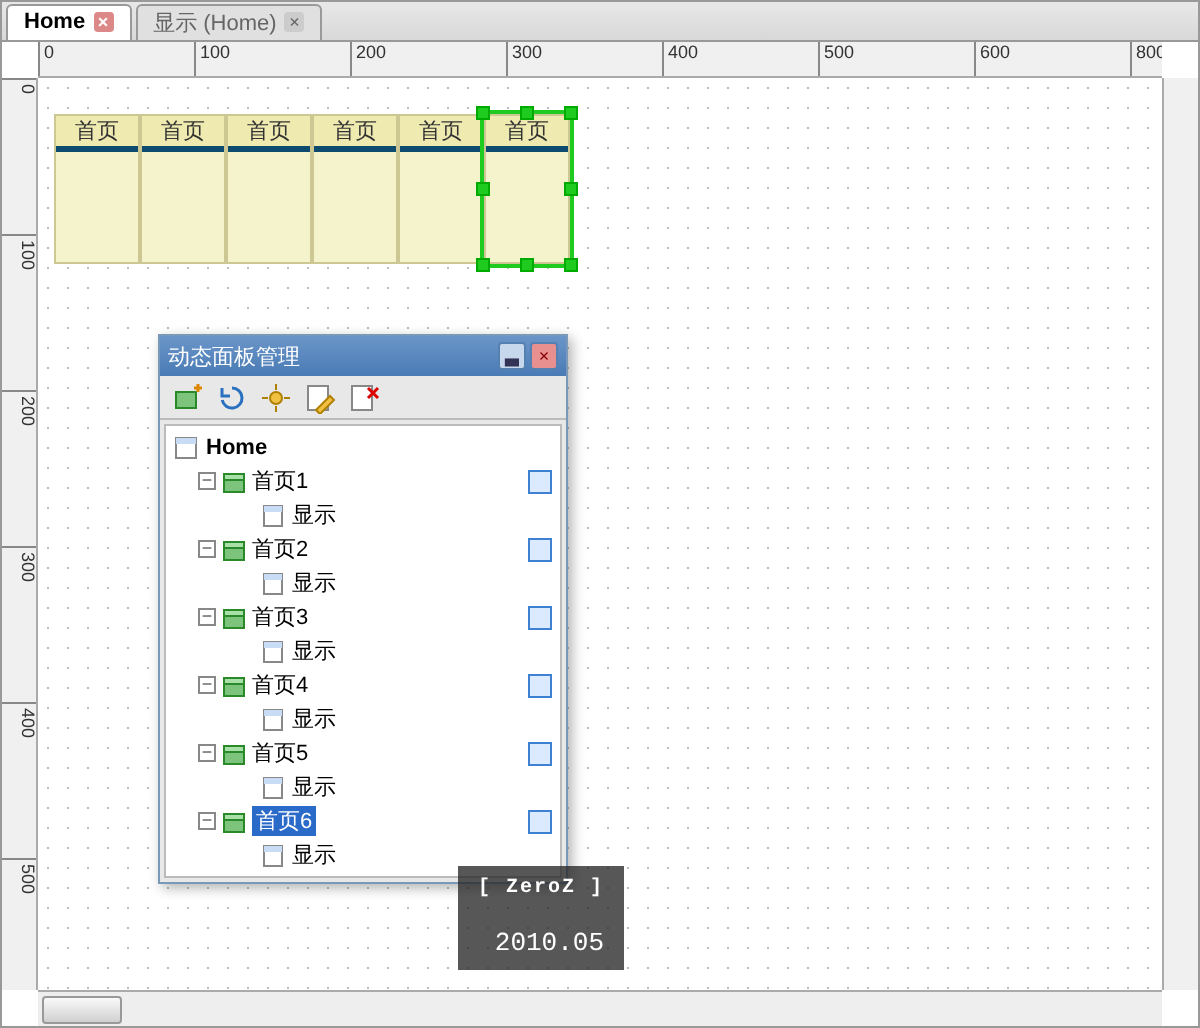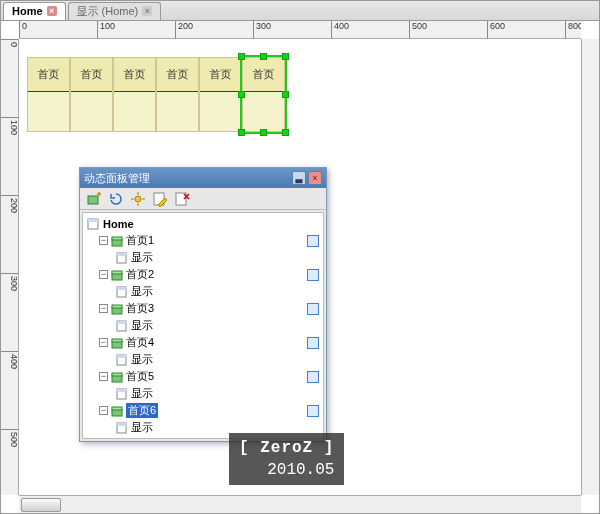--- a/index.html
+++ b/index.html
@@ -17,47 +17,47 @@
 .tick-h { position:absolute; top:0; height:18px; border-left:1px solid #888; font-size:9px; padding-left:2px; color:#333; }
 .tick-v { position:absolute; left:0; width:18px; border-top:1px solid #888; font-size:9px; color:#333; writing-mode:vertical-rl; text-orientation:mixed; padding-top:2px; display:flex; justify-content:center; }
 
 .canvas { position:absolute; top:38px; left:18px; right:18px; bottom:18px; background:#fff; overflow:hidden; }
 .dots { position:absolute; inset:0;
   background-image: radial-gradient(#bbb 0.5px, transparent 0.5px);
   background-size: 10px 10px; }
 
 .widget-row { position:absolute; top:18px; left:8px; display:flex; }
 .widget { width:43px; height:75px; background:#f5f3cc; border:1px solid #ccc793; }
-.widget-head { height:34px; width:100%; text-align:center; font-size:11px; color:#333; background:#eeeab0; border-bottom:1px solid #0c4a6e; display:flex; align-items:center; justify-content:center; }
+.widget-head { height:18px; width:100%; text-align:center; font-size:11px; color:#333; background:#eeeab0; border-bottom:3px solid #0c4a6e; display:flex; align-items:center; justify-content:center; }
 .widget.selected { outline:2px solid #1ecb1e; }
 .handle { position:absolute; width:7px; height:7px; background:#1ecb1e; border:1px solid #0a0; }
 
-.panel { position:absolute; top:128px; left:60px; width:248px; background:#e8e8e8; border:1px solid #7a98b8; box-shadow:2px 2px 6px rgba(0,0,0,.3); }
+.panel { position:absolute; top:128px; left:60px; width:205px; background:#e8e8e8; border:1px solid #7a98b8; box-shadow:2px 2px 6px rgba(0,0,0,.3); }
 .panel-title { height:20px; background:linear-gradient(#6a95c8,#4a7bb5); color:#fff; font-size:11px; display:flex; align-items:center; justify-content:space-between; padding:0 4px; }
 .panel-title-btns { display:flex; gap:2px; }
 .pt-btn { width:14px; height:14px; background:#c8d8ec; border:1px solid #5580b0; border-radius:2px; font-size:9px; display:flex; align-items:center; justify-content:center; color:#335; }
 .pt-btn.close { background:#e89090; color:#800; }
 .panel-toolbar { height:22px; background:#e8e8e8; border-bottom:1px solid #bbb; display:flex; align-items:center; gap:6px; padding:0 6px; }
 .tool-icon { width:16px; height:16px; display:inline-block; }
 .panel-body { background:#fff; border:1px solid #bbb; margin:2px; padding:2px 0; }
 .tree-row { display:flex; align-items:center; height:17px; padding:0 4px; gap:2px; }
 .tree-row.l1 { padding-left:16px; }
-.tree-row.l2 { padding-left:32px; }
+.tree-row.l2 { padding-left:32px;margin-left:15px; }
 .tree-row.sel .node-label { background:#2a6ac8; color:#fff; padding:0 2px; }
 .expander { width:9px; height:9px; border:1px solid #888; font-size:9px; line-height:7px; text-align:center; background:#fff; color:#555; }
 .node-icon { width:14px; height:12px; }
 .node-label { font-size:11px; }
 .copy-btn { margin-left:auto; width:12px; height:12px; border:1px solid #4080d0; background:#dceaff; }
 
 .scroll-h { position:absolute; bottom:0; left:18px; right:18px; height:18px; background:#eee; border-top:1px solid #aaa; }
 .scroll-thumb { position:absolute; top:2px; left:2px; width:40px; height:14px; background:linear-gradient(#fafafa,#d0d0d0); border:1px solid #999; border-radius:2px; }
 
 .watermark { position:absolute; top:394px; left:210px; background:rgba(40,40,40,.78); color:#fff; padding:6px 10px; text-align:right; font-family:"Courier New",monospace; }
-.wm1 { font-size:16px; font-weight:bold; letter-spacing:1px;text-align:center; }
-.wm2 { font-size:16px; margin-top:4px; }
+.wm1 { font-size:10px; font-weight:bold; letter-spacing:1px;text-align:center; }
+.wm2 { font-size:13px; margin-top:14px; }
 
 svg { display:block; }
 </style>
 </head>
 <body>
 
 <div class="tab-bar">
   <div class="tab active">
     <span>Home</span>
     <span class="tab-close">×</span>

